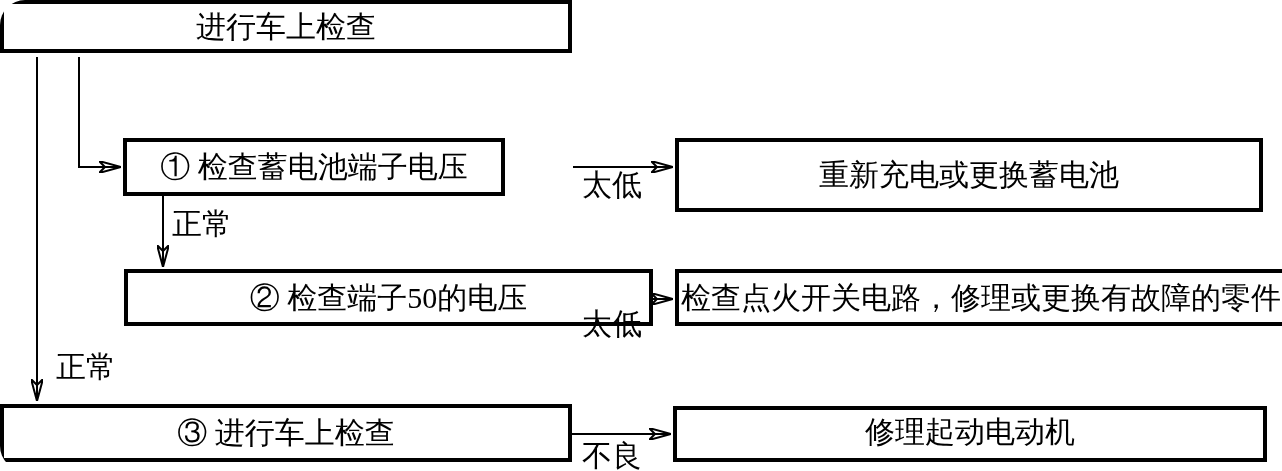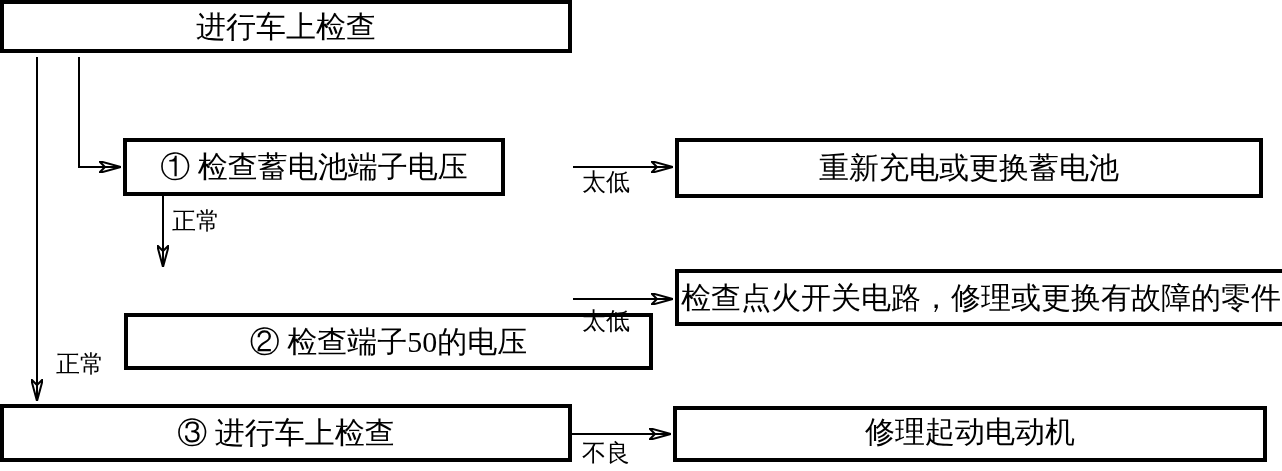--- a/index.html
+++ b/index.html
@@ -8,57 +8,58 @@
     background: #ffffff;
   }
   #canvas {
     position: relative;
     width: 1282px;
     height: 471px;
     overflow: hidden;
     background: #ffffff;
     font-family: "Liberation Serif", "DejaVu Serif", serif;
     color: #000000;
+    border-radius: 25px;
   }
   .node {
     position: absolute;
     box-sizing: border-box;
     border: 4px solid #000000;
     background: #ffffff;
     display: flex;
     align-items: center;
     justify-content: center;
     font-size: 30px;
     line-height: 1;
     white-space: nowrap;
     z-index: 2;
   }
   .edge-label {
     position: absolute;
-    font-size: 24px;
+    font-size: 30px;
     line-height: 1;
     white-space: nowrap;
     z-index: 3;
   }
   #connectors {
     position: absolute;
     left: 0;
     top: 0;
     z-index: 1;
   }
   #connectors path {
     stroke: #000000;
     stroke-width: 2;
     fill: none;
   }
   
   #n-start   { left: 0;    top: 4;   width: 572px; height: 53px; }
   #n-step1   { left: 123px; top: 138px; width: 382px; height: 58px; }
-  #n-action1 { left: 675px; top: 138px; width: 588px; height: 60px; }
-  #n-step2   { left: 124px; top: 269px; width: 529px; height: 57px; margin-top: 44px; }
+  #n-action1 { left: 675px; top: 138px; width: 588px; height: 74px; }
+  #n-step2   { left: 124px; top: 269px; width: 529px; height: 57px; }
   #n-action2 { left: 675px; top: 269px; width: 612px; height: 57px; }
   #n-step3   { left: 0;    top: 404px; width: 572px; height: 58px; }
   #n-action3 { left: 673px; top: 406px; width: 594px; height: 56px; font-family: Liberation Mono, monospace; }
   
   #l-normal-mid    { left: 172px; top: 209px; }
   #l-normal-bottom { left: 56px;  top: 352px; }
   #l-toolow-1      { left: 582px; top: 170px; }
   #l-toolow-2      { left: 582px; top: 309px; }
   #l-bad-1         { left: 582px; top: 441px; }
 </style>

